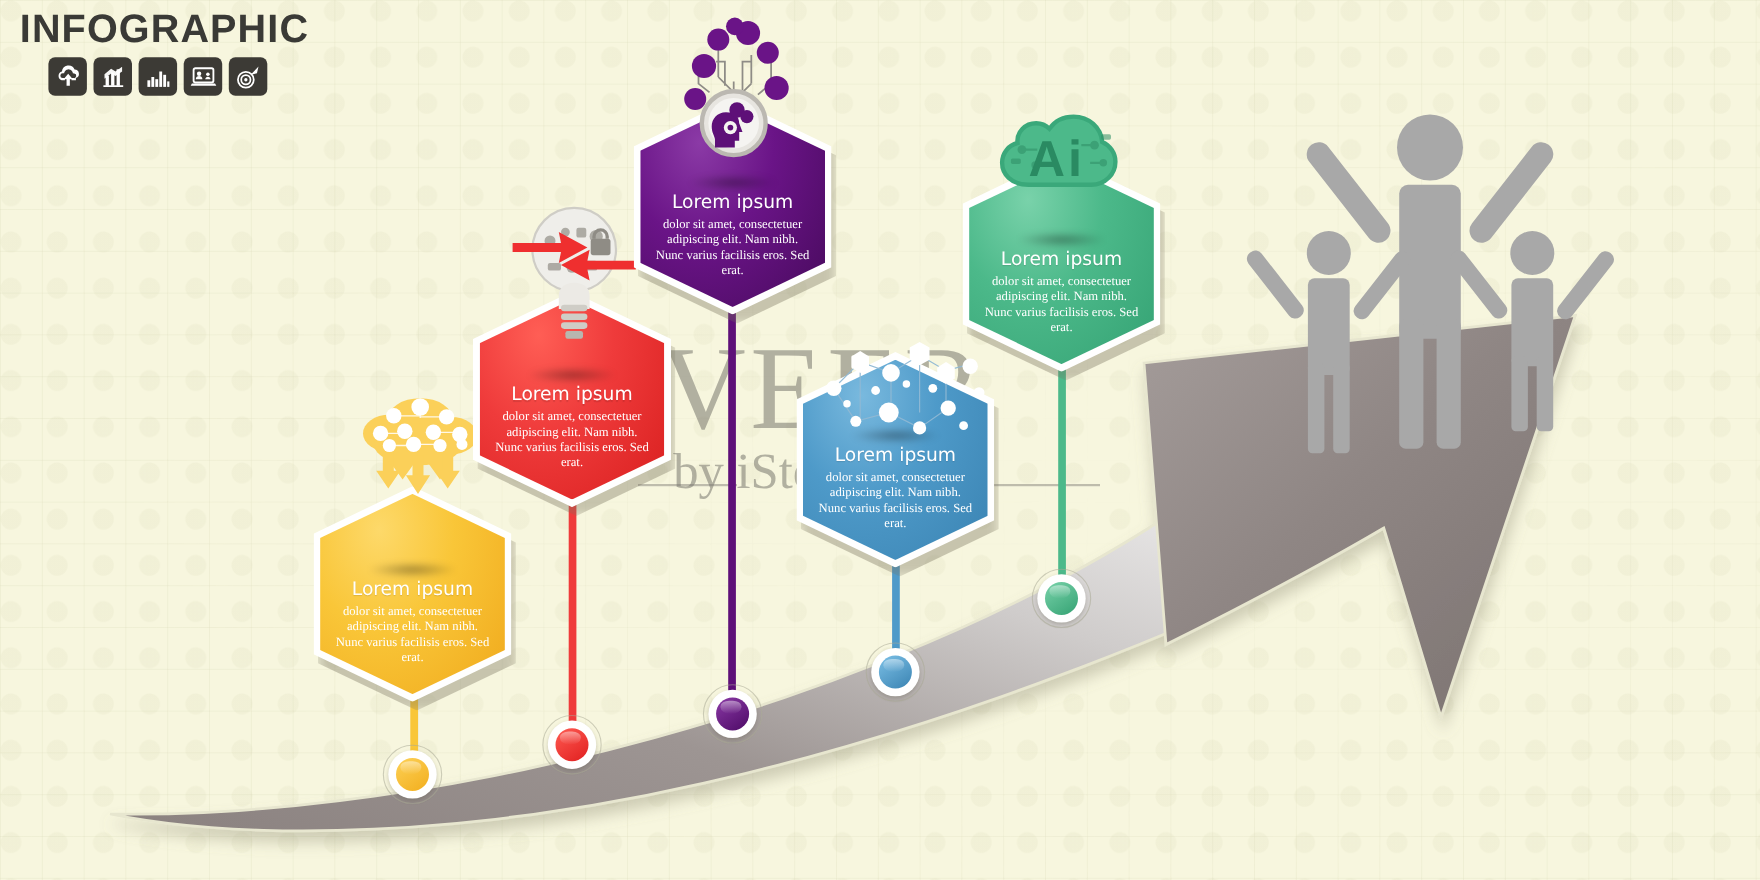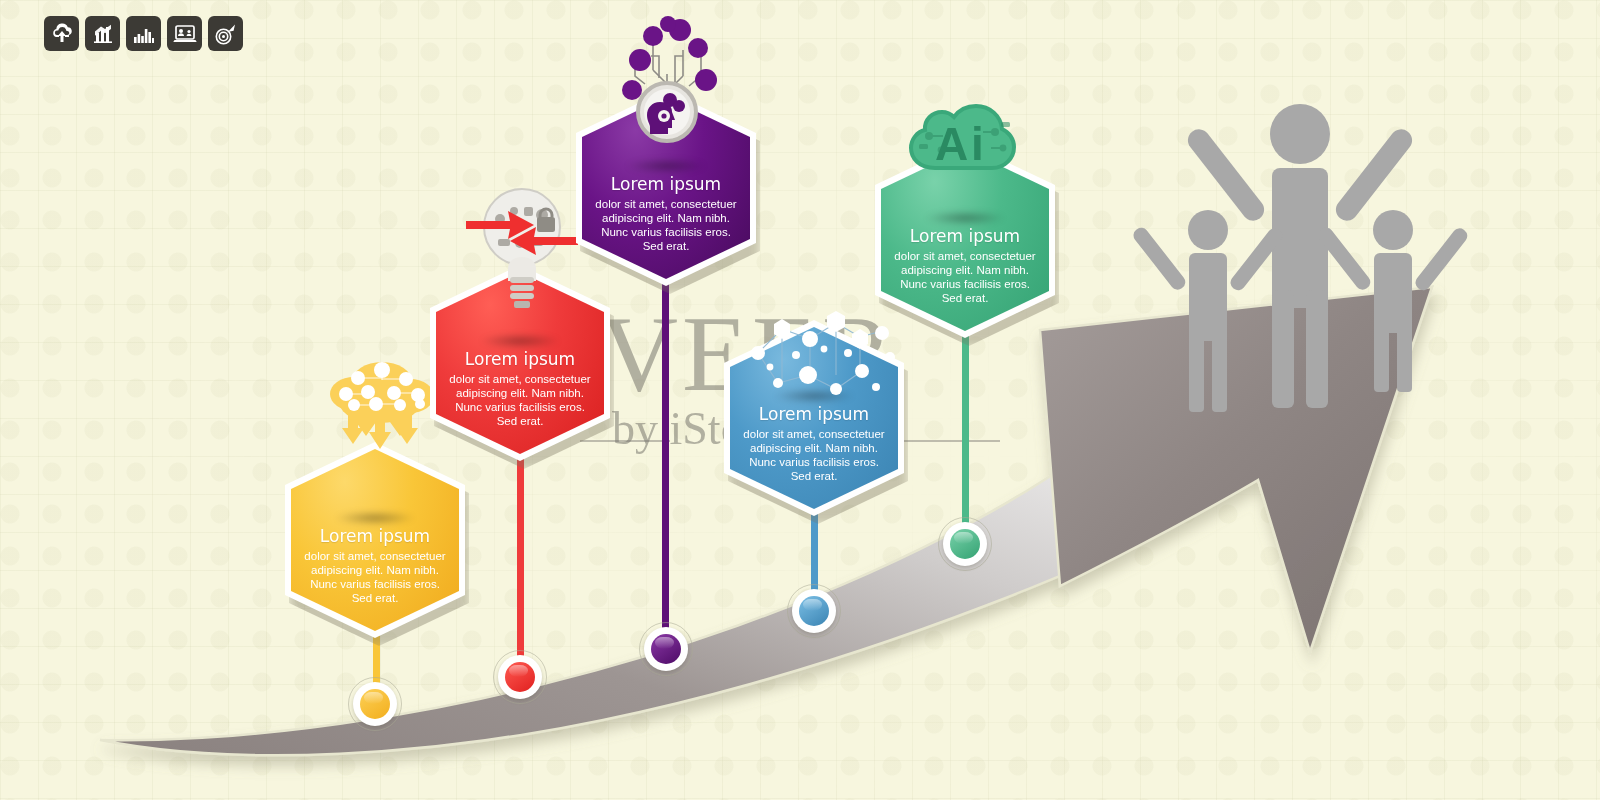--- a/index.html
+++ b/index.html
@@ -67,21 +67,21 @@
     display:flex; flex-direction:column; justify-content:flex-end;
     padding:0 12px 26px 12px; text-align:center;
   }
   .hex-title{
     font-size:17px; color:#fff; line-height:1.15; margin-bottom:2px;
     font-family:"DejaVu Sans", sans-serif;
     text-shadow:0 1px 1px rgba(0,0,0,.12);
   }
   .hex-desc{
     font-size:11.5px; color:#fff; line-height:1.22;
-    font-family:Liberation Sans, sans-serif;
+    font-family:Liberation Serif, serif;
   }
   .inner-shadow{
     position:absolute; left:26%; right:26%; top:34%; height:14px;
     background:radial-gradient(ellipse at center, rgba(0,0,0,.34) 0%, rgba(0,0,0,0) 72%);
     filter:blur(3px);
   }
 
   
   .topicon{ position:absolute; }
 
@@ -192,20 +192,21 @@
       <rect x="1374" y="253" width="38" height="80" rx="6"></rect>
       <rect x="1374" y="324" width="15" height="68" rx="4"></rect>
       <rect x="1397" y="324" width="15" height="68" rx="4"></rect>
       <rect x="1337" y="222" width="15" height="74" rx="7" transform="rotate(-38 1344 259)"></rect>
       <rect x="1434" y="222" width="15" height="74" rx="7" transform="rotate(38 1441 259)"></rect>
     </g>
   </g>
 </svg>
 
 <div id="header">
+  <div id="header-title">INFOGRAPHIC</div>
   <div id="header-icons">
     <div class="hicon">
       <svg viewBox="0 0 24 24">
           <path d="M19 13a4 4 0 0 0-1.2-7.8A6 6 0 0 0 6.3 7 4.2 4.2 0 0 0 6 15h3v-2H7a2.2 2.2 0 0 1 .1-4.4l1.2-.1.3-1.1A4 4 0 0 1 16 7.4l.2 1.3 1.3.2A2 2 0 0 1 17 13h-2v2h4z"></path>
           <path d="M12 9l-4.2 5h2.7v6h3v-6h2.7z"></path>
         </svg>
     </div>
     <div class="hicon">
       <svg viewBox="0 0 24 24">
           <path d="M3 21h18v-1.6H3z"></path>

